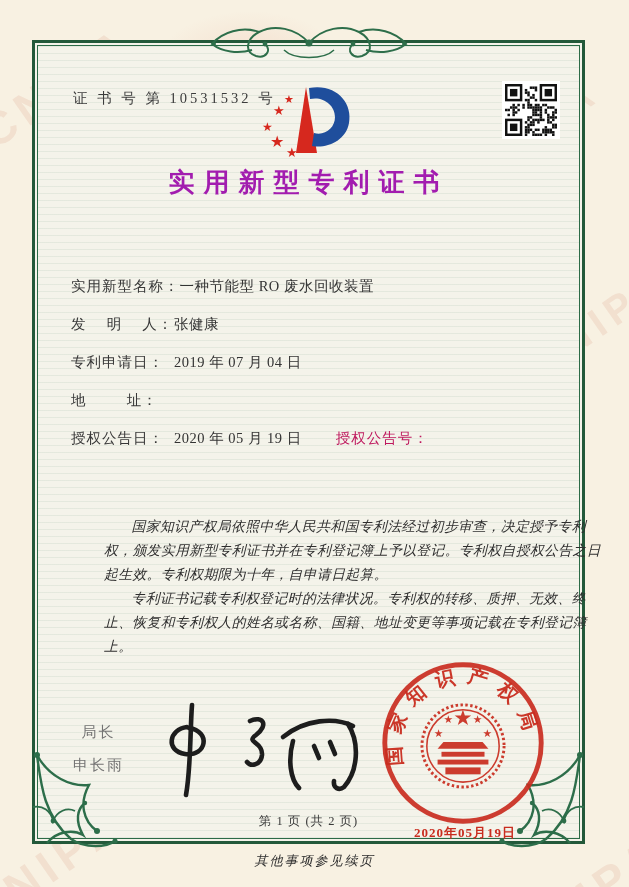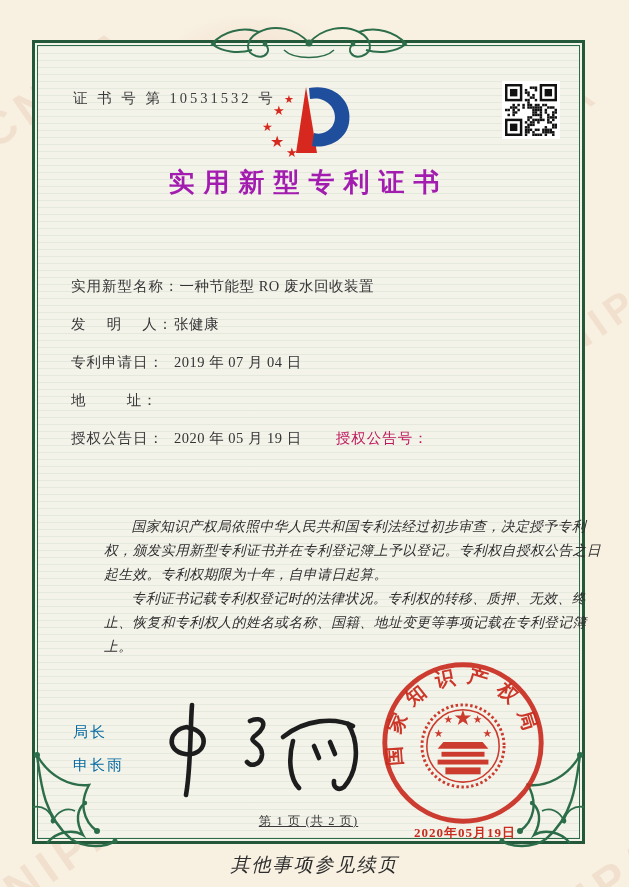--- a/index.html
+++ b/index.html
@@ -48,30 +48,30 @@
   .frow{display:flex;margin-bottom:17px;}
   .flabel{flex:0 0 103px;white-space:pre;letter-spacing:1px;color:#383838;}
   .fvalue{flex:1;letter-spacing:0.5px;}
   .frow.last .fvalue{flex:0 0 auto;}
   .flabel2{margin-left:34px;white-space:pre;letter-spacing:1px;color:#be185d;}
   .paras{
     position:absolute;left:26px;top:472px;width:505px;
     font-size:13.8px;line-height:24px;font-style:italic;color:#2e2e2e;letter-spacing:0.4px;margin-left:43px;
   }
   .paras p{margin:0;text-indent:2em;}
-  .sign-labels{position:absolute;left:38px;top:672px;font-size:15px;color:#0369a1;letter-spacing:2px;line-height:33px;
-    font-family:"Liberation Sans",sans-serif;}
+  .sign-labels{position:absolute;left:38px;top:672px;font-size:15px;color:#737373;letter-spacing:2px;line-height:33px;
+    font-family:"Liberation Sans",sans-serif;text-align:center;}
   .sig{position:absolute;left:112px;top:648px;}
   .seal{position:absolute;left:340px;top:612px;width:176px;height:176px;}
   .seal-date{
     position:absolute;left:330px;top:781px;width:200px;text-align:center;
     color:#c92d1f;font-size:13px;letter-spacing:1px;font-weight:bold;
   }
-  .page-num{position:absolute;left:0;right:0;top:770px;text-align:center;font-size:12.5px;color:#3a3a3a;letter-spacing:1px;text-decoration:underline;}
-  .cont-note{position:absolute;left:0;right:0;top:852px;text-align:center;font-size:19px;font-style:italic;color:#2e2e2e;letter-spacing:2px;}
+  .page-num{position:absolute;left:0;right:0;top:770px;text-align:center;font-size:12.5px;color:#3a3a3a;letter-spacing:1px;}
+  .cont-note{position:absolute;left:0;right:0;top:852px;text-align:center;font-size:13px;font-style:italic;color:#2e2e2e;letter-spacing:2px;}
 </style>
 </head>
 <body>
 
 <div class="wm" style="left:-30px;top:60px;">CNIPA</div>
 <div class="wm" style="left:452px;top:110px;font-size:40px;">CNIPA</div>
 <div class="wm" style="left:520px;top:300px;font-size:40px;">CNIPA</div>
 <div class="wm" style="left:30px;top:600px;font-size:44px;">CNIPA</div>
 <div class="wm" style="left:-40px;top:840px;">CNIPA</div>
 <div class="wm" style="left:500px;top:870px;">CNIPA</div>

